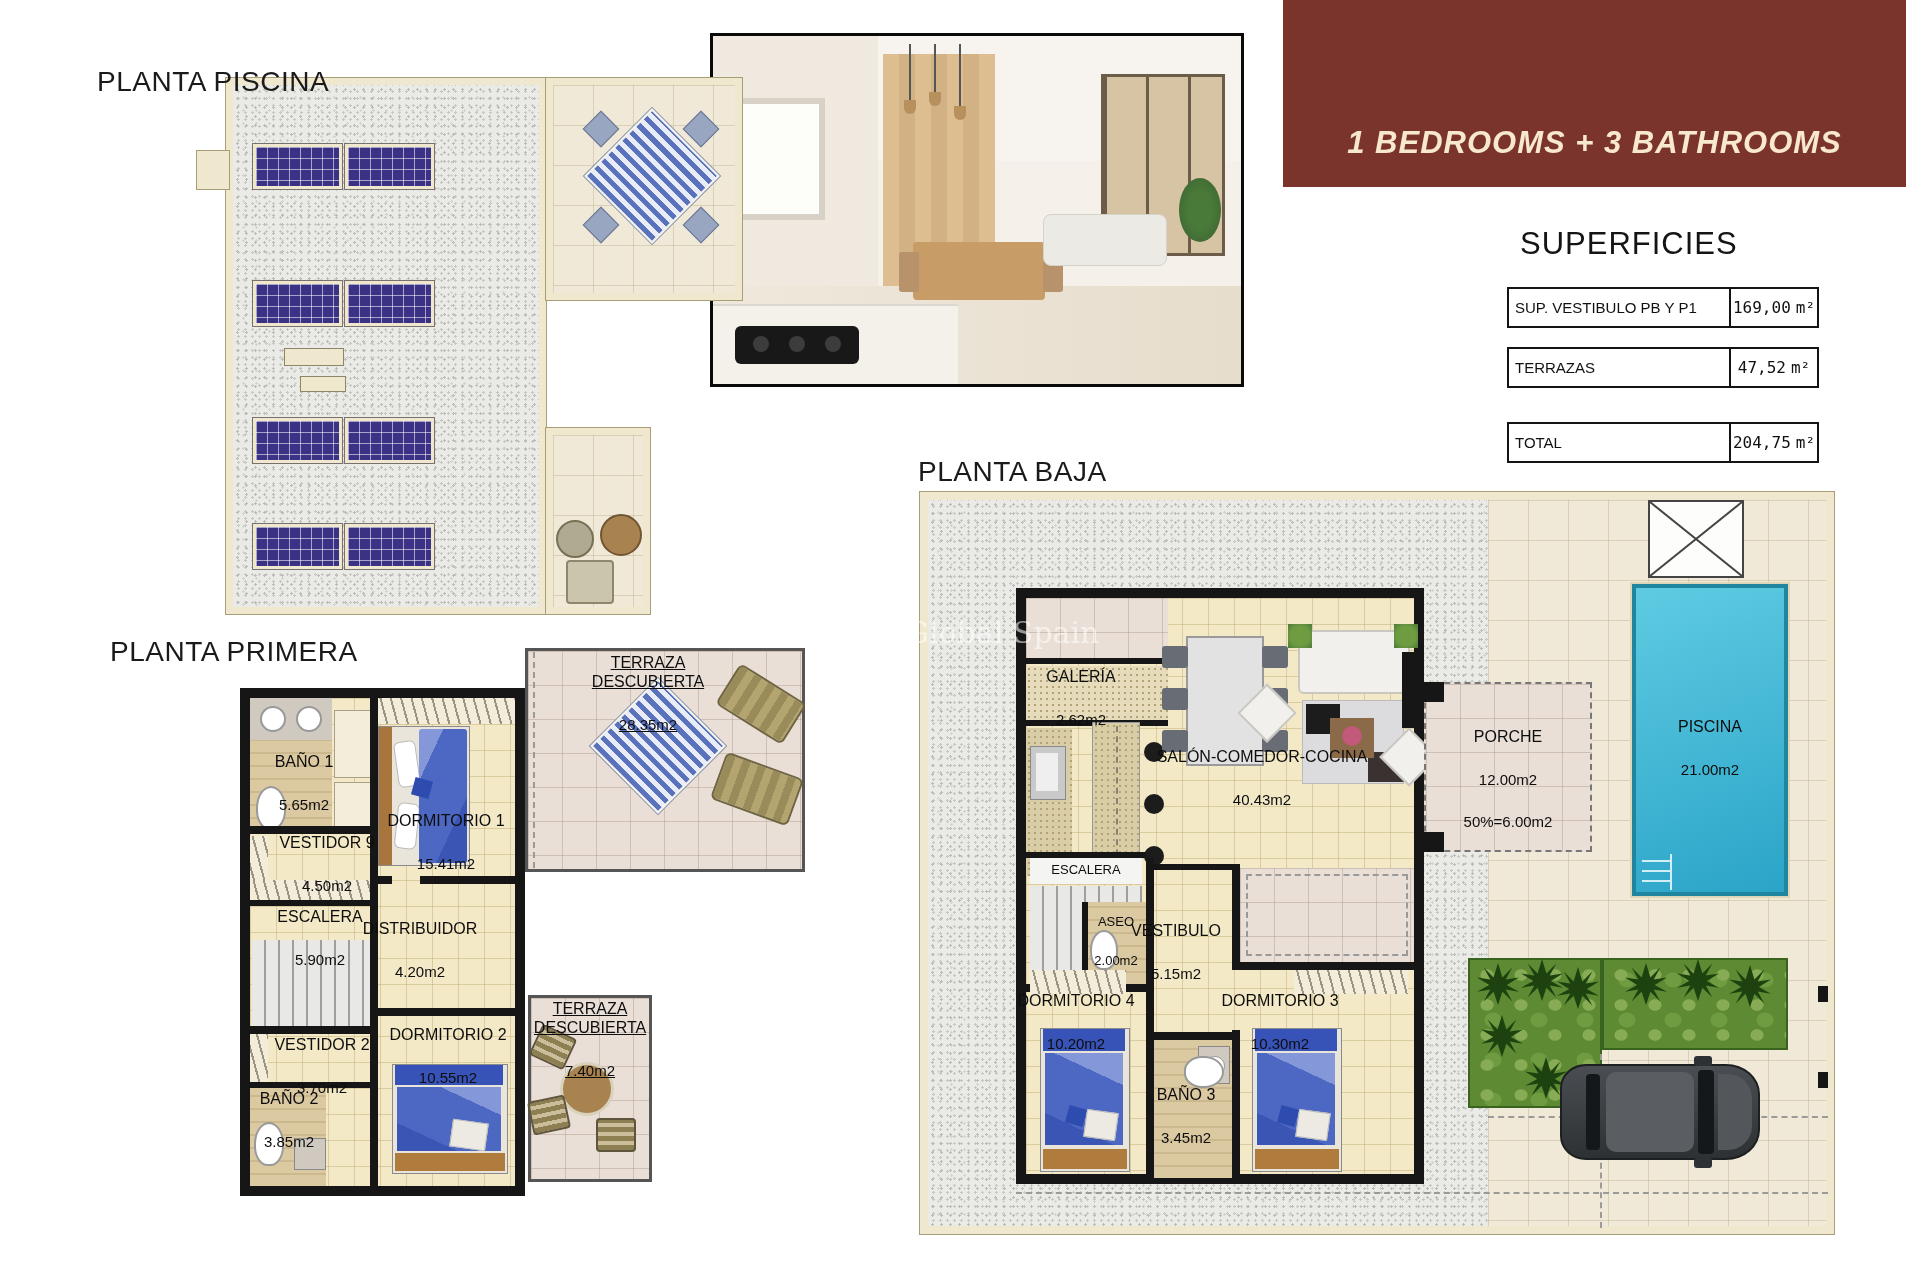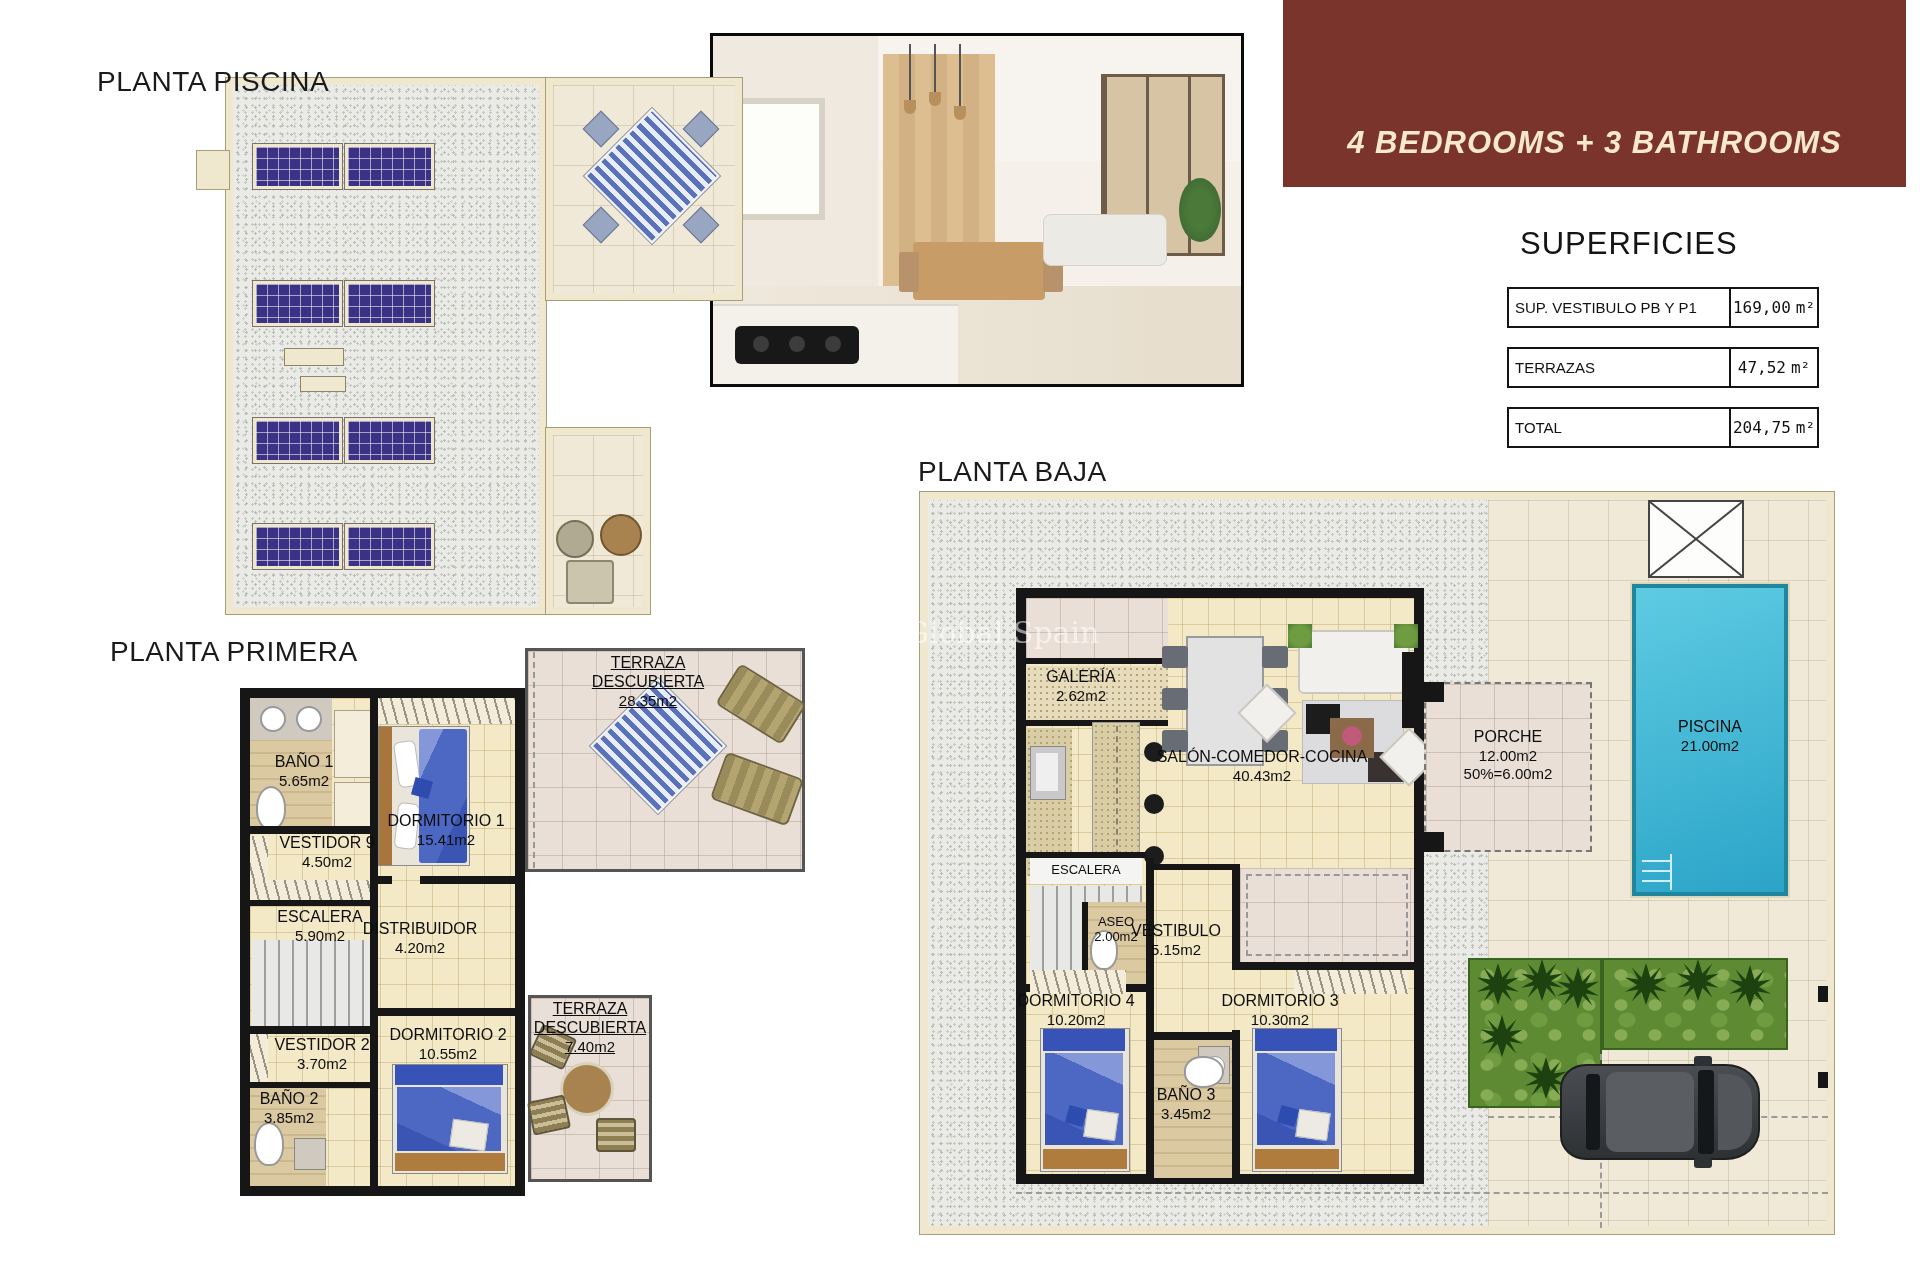--- a/index.html
+++ b/index.html
@@ -40,21 +40,21 @@
     border:2px solid #f5f5f0;box-shadow:0 0 0 1px #8890a8;}
   .chairT{position:absolute;background:repeating-linear-gradient(0deg,#8d7f52 0 5px,#c9bd9a 5px 9px);
     border:2px solid #5f553d;border-radius:4px;}
   .garden{background-color:#5d8a33;
     background-image:radial-gradient(#87ac55 6px,transparent 7px),radial-gradient(#6f9c40 8px,transparent 9px);
     background-size:34px 30px,46px 40px;border:2px solid #39641f;box-sizing:border-box;}
   
   .ptitle{position:absolute;font-size:28px;letter-spacing:.5px;color:#1a1a1a;white-space:nowrap;z-index:60;}
   .rlabel{position:absolute;transform:translateX(-50%);text-align:center;color:#0d0d0d;line-height:1.18;z-index:50;white-space:nowrap;}
   .rlabel .rn{display:block;font-size:16px;}
-  .rlabel .ra{display:block;font-size:15px;}
+  .rlabel .ra{display:block;font-size:15px;margin-top:24px;}
   .rlabel.small .rn,.rlabel.small .ra{font-size:13px;}
   .rlabel.wrap{white-space:normal;text-decoration:underline;}
   .banner{position:absolute;left:1283px;top:0;width:623px;height:187px;display:flex;flex-direction:column;
           justify-content:flex-end;align-items:center;padding-bottom:26px;box-sizing:border-box;z-index:60;}
   .banner .l1{font-size:32px;font-weight:bold;letter-spacing:1px;}
   .banner .l2{font-size:31px;font-weight:bold;font-style:italic;letter-spacing:1px;margin-top:7px;}
   .suptitle{position:absolute;left:1520px;top:226px;font-size:31px;letter-spacing:1px;color:#141414;z-index:60;}
   .suprow{position:absolute;left:1507px;width:312px;height:41px;border:2px solid #141414;display:flex;
           box-sizing:border-box;background:#fff;z-index:60;}
   .suprow .lab{flex:1;border-right:2px solid #141414;display:flex;align-items:center;padding-left:6px;font-size:15px;}
@@ -68,39 +68,39 @@
 </head>
 <body>
 
 <div class="sheet">
 
   <div class="ptitle" style="left:97px;top:66px">PLANTA PISCINA</div>
   <div class="ptitle" style="left:110px;top:636px">PLANTA PRIMERA</div>
   <div class="ptitle" style="left:918px;top:456px">PLANTA BAJA</div>
 
   <div class="banner" style="background:#7b342c;color:#f7e8cf">
-    <div class="l2">4 BEDROOMS + 3 BATHROOMS</div>
+    <div class="l2">1 BEDROOMS + 3 BATHROOMS</div>
   </div>
 
   <div class="suptitle">SUPERFICIES</div>
   <div class="suprow" style="top:287px">
     <div class="lab">SUP. VESTIBULO PB Y P1</div>
     <div class="val">
       <span>169,00</span>
       <span>m²</span>
     </div>
   </div>
   <div class="suprow" style="top:347px">
     <div class="lab">TERRAZAS</div>
     <div class="val">
       <span>47,52</span>
       <span>m²</span>
     </div>
   </div>
-  <div class="suprow" style="top:407px">
+  <div class="suprow" style="top:422px">
     <div class="lab">TOTAL</div>
     <div class="val">
       <span>204,75</span>
       <span>m²</span>
     </div>
   </div>
 
   <div class="abs" style="left:710px;top:33px;width:528px;height:348px;border:3px solid #0a0a0a;background:#f5f1ea;overflow:hidden">
     <div class="abs" style="left:0;top:0;width:100%;height:125px;background:#f7f4ef"></div>
     <div class="abs" style="left:0;top:0;width:165px;height:255px;background:#efe9e0"></div>

